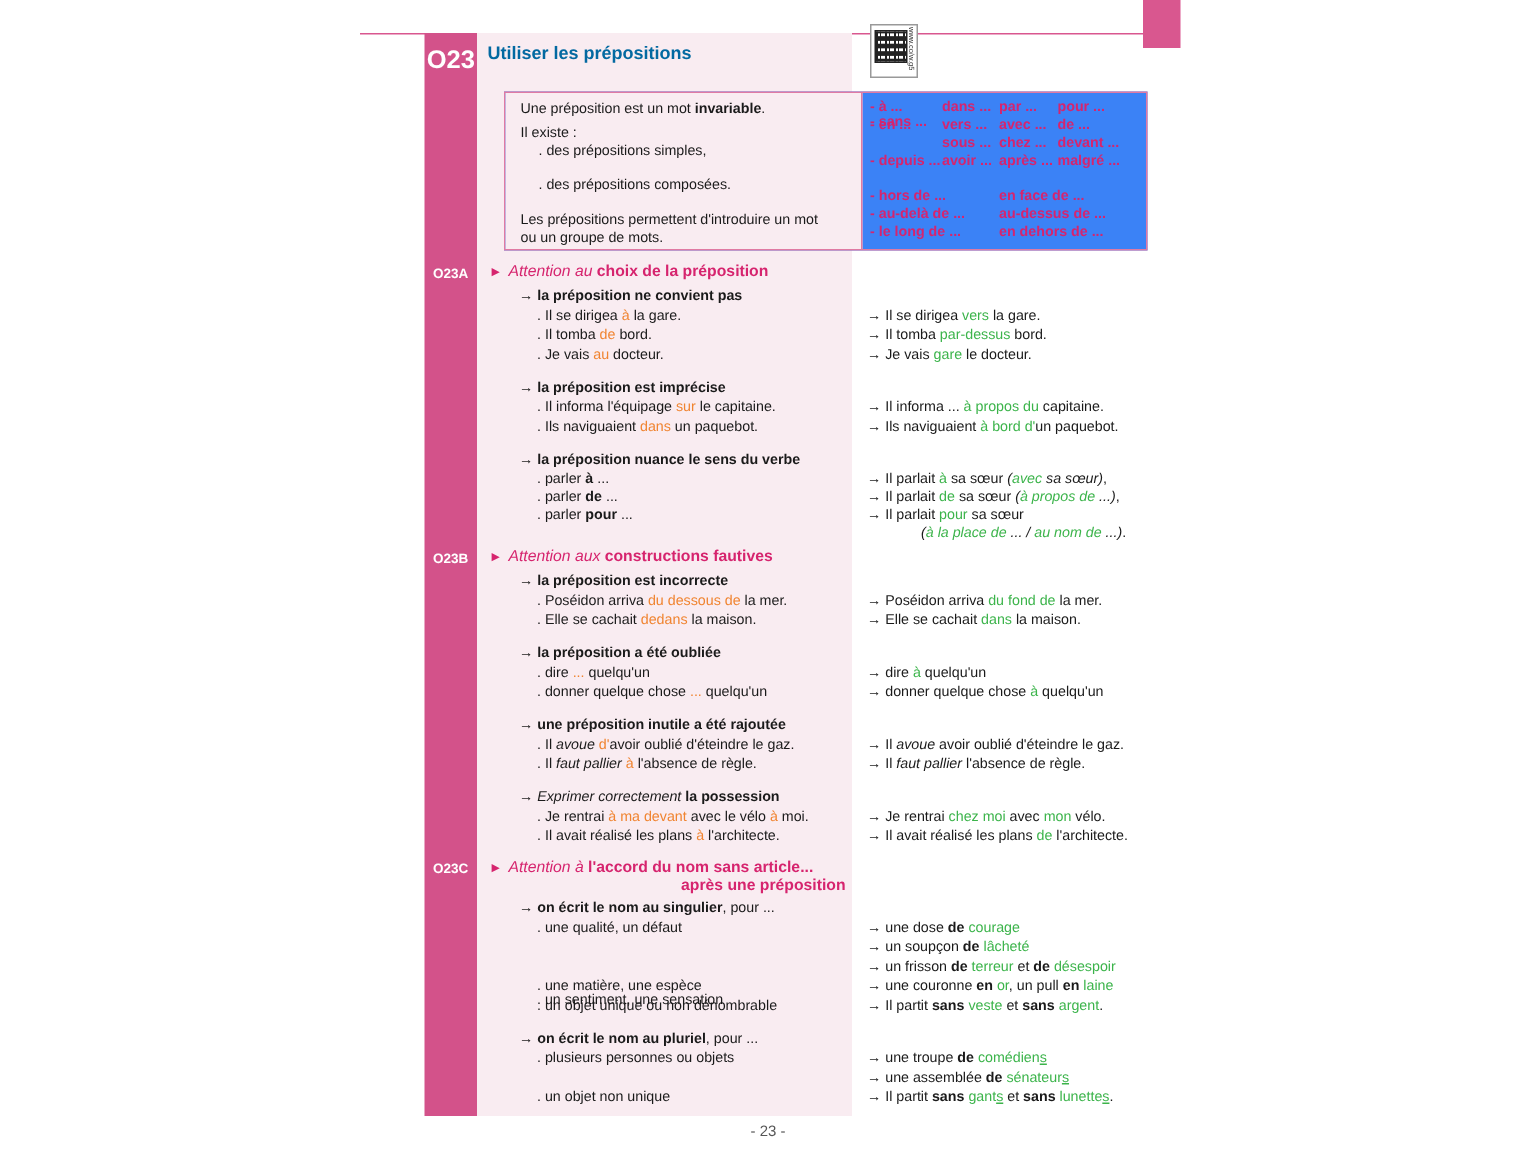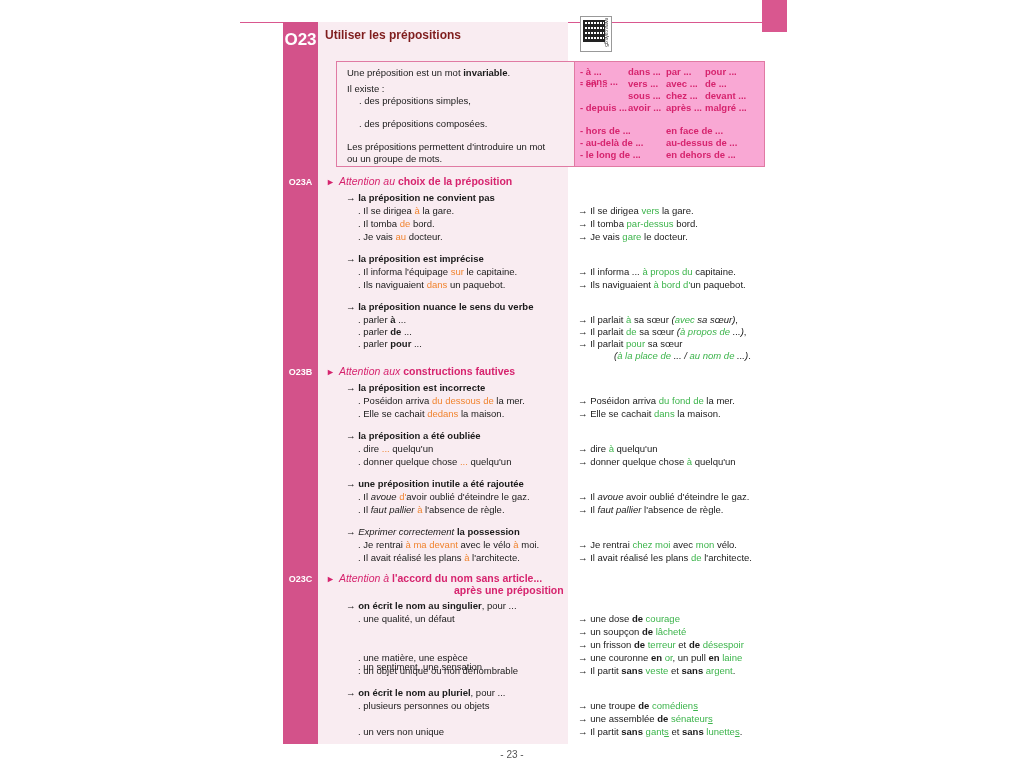--- a/index.html
+++ b/index.html
@@ -5,29 +5,29 @@
   html, body { margin:0; padding:0; }
   body { width:1024px; height:768px; background:#ffffff; position:relative; overflow:hidden;
          font-family:"Liberation Sans", sans-serif; color:#1a1a1a; font-size:10px; }
   .top-line { position:absolute; left:240px; top:22px; width:522px; height:1px; background:#d9578f; }
   .corner-tab { position:absolute; left:762px; top:0; width:25px; height:32px; background:#d9578f; }
   .sidebar { position:absolute; left:283px; top:22px; width:35px; height:722px; background:#d3528a; }
   .code { position:absolute; left:283px; width:35px; color:#fff; font-weight:bold; text-align:center; }
   .code.main { top:30px; font-size:17px; }
   .code.sub { font-size:9px; }
   .panel { position:absolute; left:318px; top:22px; width:250px; height:722px; background:#f9ecf1; }
-  .title { position:absolute; left:325px; top:28px; font-size:12px; font-weight:bold; color:#7f1d1d; }
+  .title { position:absolute; left:325px; top:28px; font-size:12px; font-weight:bold; color:#0369a1; }
   .qr { position:absolute; left:580px; top:16px; width:30px; height:34px; background:#fff; border:1px solid #999; }
   .qr-code { position:absolute; left:2px; top:3px; width:20px; height:20px;
              background:
               linear-gradient(90deg,#222 25%,transparent 25%,transparent 50%,#222 50%,#222 60%,transparent 60%) 0 0/6px 6px,
               linear-gradient(#222 30%,transparent 30%,transparent 60%,#222 60%) 0 0/5px 5px;
              border:1px solid #222; }
   .qr-text { position:absolute; left:23px; top:1px; font-size:5px; writing-mode:vertical-rl; color:#333; }
-  .def-box { position:absolute; left:336px; top:61px; width:427px; height:104px; border:1px solid #e07aa3; background:#f9a8d4; }
+  .def-box { position:absolute; left:336px; top:61px; width:427px; height:104px; border:1px solid #e07aa3; background:#3b82f6; }
   .def-left { position:absolute; left:0; top:0; width:237px; height:104px; background:#f9ecf1; border-right:1px solid #e07aa3; }
   .def-left p { margin:0; position:absolute; left:10px; font-size:9.5px; }
   .prep { position:absolute; color:#d6246e; font-weight:bold; font-size:9.5px; white-space:nowrap; }
   .sec-head { position:absolute; left:326px; font-size:10.5px; color:#d6246e; white-space:nowrap; }
   .sec-head .tri { font-size:9px; margin-right:4px; }
   .sec-head i { font-weight:normal; }
   .sec-head b { font-weight:bold; }
   .line { position:absolute; font-size:9.5px; white-space:nowrap; }
   .l-h { left:346px; font-weight:bold; }
   .l-i { left:358px; }
@@ -153,18 +153,18 @@
 <div class="line l-i" style="top:652px">. une matière, une espèce</div>
 <div class="line l-i" style="top:665px">. un objet unique ou non dénombrable</div>
 <div class="line r" style="top:613px">→ une dose <b>de</b> <span class="g">courage</span></div>
 <div class="line r" style="top:626px">→ un soupçon <b>de</b> <span class="g">lâcheté</span></div>
 <div class="line r" style="top:639px">→ un frisson <b>de</b> <span class="g">terreur</span> et <b>de</b> <span class="g">désespoir</span></div>
 <div class="line r" style="top:652px">→ une couronne <b>en</b> <span class="g">or</span>, un pull <b>en</b> <span class="g">laine</span></div>
 <div class="line r" style="top:665px">→ Il partit <b>sans</b> <span class="g">veste</span> et <b>sans</b> <span class="g">argent</span>.</div>
 
 <div class="line" style="left:346px;top:687px">→ <b>on écrit le nom au pluriel</b><span>, pour ...</span></div>
 <div class="line l-i" style="top:700px">. plusieurs personnes ou objets</div>
-<div class="line l-i" style="top:726px">. un vers non unique</div>
+<div class="line l-i" style="top:726px">. un objet non unique</div>
 <div class="line r" style="top:700px">→ une troupe <b>de</b> <span class="g">comédien<span class="u">s</span></span></div>
 <div class="line r" style="top:713px">→ une assemblée <b>de</b> <span class="g">sénateur<span class="u">s</span></span></div>
 <div class="line r" style="top:726px">→ Il partit <b>sans</b> <span class="g">gant<span class="u">s</span></span> et <b>sans</b> <span class="g">lunette<span class="u">s</span></span>.</div>
 
 <div class="footer">- 23 -</div>
 
 </body></html>

